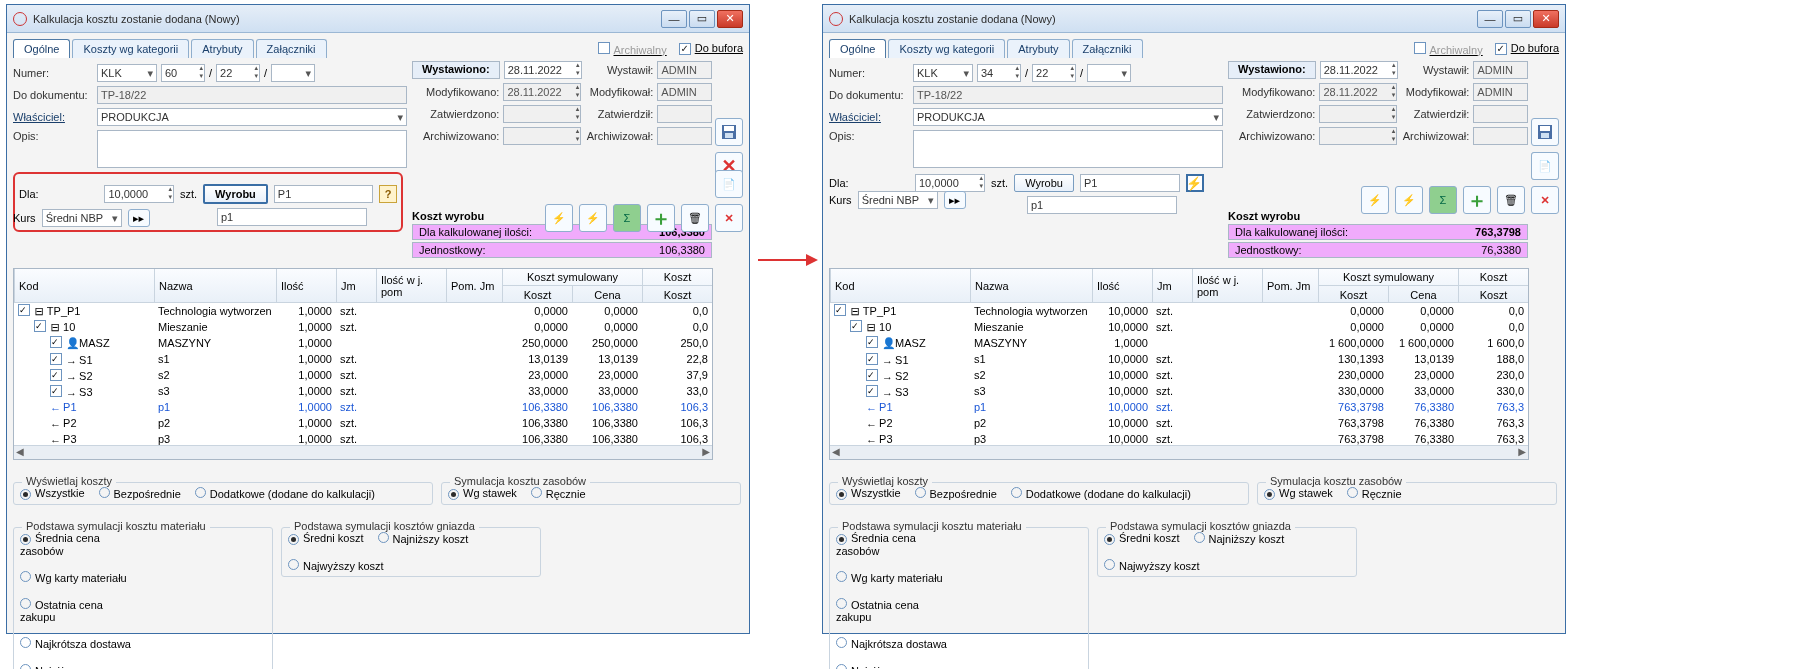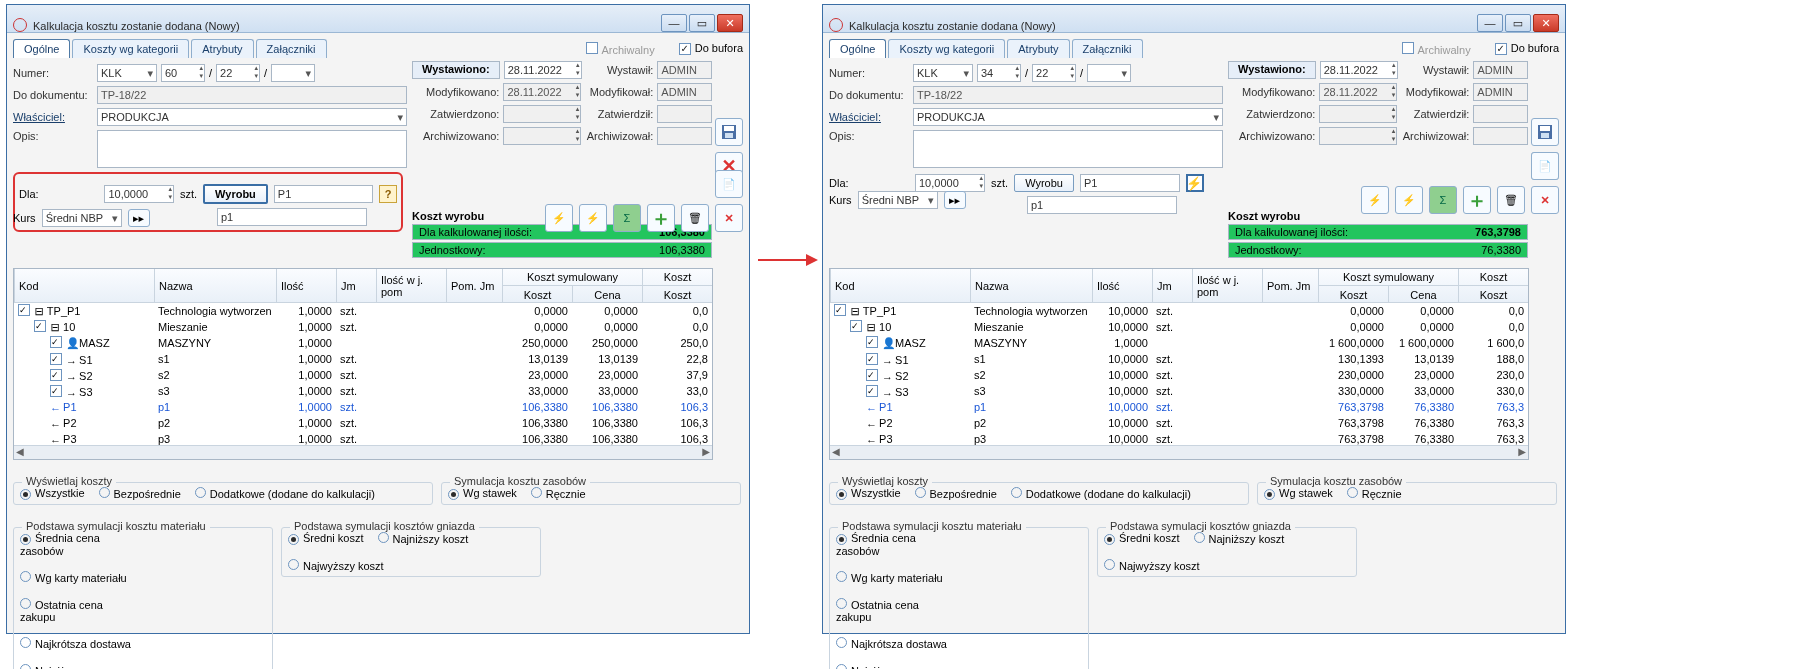--- a/index.html
+++ b/index.html
@@ -1,30 +1,30 @@
 <!DOCTYPE html>
 <html><head>
 <meta charset="utf-8">
 <style>
   * { box-sizing: border-box; margin: 0; padding: 0; font-family: Tahoma, sans-serif; font-size: 11px; }
   body { background: #fff; width: 1815px; height: 669px; position: relative; }
   .app-window { position: absolute; width: 744px; height: 630px; border: 1px solid #3b6ea5; background: #f4f4f4; }
   .app-window.left { left: 6px; top: 4px; }
   .app-window.right { left: 822px; top: 4px; }
-  .titlebar { height: 28px; background: linear-gradient(#e6eef8,#cfe0f2); display: flex; align-items: flex-end; padding: 0 6px; border-bottom: 1px solid #9bb7d4; }
+  .titlebar { height: 28px; background: linear-gradient(#e6eef8,#cfe0f2); display: flex; align-items: center; padding: 0 6px; border-bottom: 1px solid #9bb7d4; }
   .titlebar .icon { width: 14px; height: 14px; border: 1.5px solid #c33; border-radius: 50%; margin-right: 6px; }
   .titlebar .title { flex: 1; color: #2b2b2b; }
   .titlebar .winbtns { display: flex; gap: 2px; }
   .winbtn { width: 26px; height: 18px; background: linear-gradient(#e8f0fa,#cadcf0); border: 1px solid #6d94bf; border-radius: 2px; display: flex; align-items: center; justify-content: center; color: #2b2b2b; }
   .winbtn.close { background: linear-gradient(#f07060,#c93a29); border-color: #a52a17; color: #fff; }
 
   .tabbar { display: flex; gap: 2px; padding: 6px 6px 0 6px; align-items: center; }
   .tab { padding: 3px 10px; border: 1px solid #8faecd; border-bottom: none; background: #eaf2fb; border-radius: 3px 3px 0 0; color: #1a3f6b; cursor: pointer; }
   .tab.active { background: #fff; border-color: #4f7aa5; }
-  .topright { margin-left: auto; display: flex; gap: 24px; align-items: center; }
+  .topright { margin-left: auto; display: flex; gap: 12px; align-items: center; text-decoration: underline; }
   .chk { width: 12px; height: 12px; border: 1px solid #6d94bf; display: inline-flex; align-items: center; justify-content: center; background: #fff; margin-right: 4px; }
   .chk.checked::after { content: "✓"; font-size: 10px; color: #222; }
   .lbl-gray { color: #9a9a9a; }
 
   .body-area { position: relative; padding: 6px; }
   .row { display: flex; align-items: center; gap: 4px; margin-bottom: 4px; }
   .row label { width: 80px; color: #1a3f6b; text-decoration: underline; }
   .row label.plain { text-decoration: none; color: #333; }
   .input { border: 1px solid #a9b7c6; background: #fff; height: 18px; padding: 0 3px; display: inline-flex; align-items: center; color:#333; }
   .input.ro { background: #f0f0f0; color:#555; }
@@ -42,21 +42,21 @@
 
   .dla-row { display: flex; align-items: center; gap: 6px; margin-top: 6px; }
   .btn { border: 1px solid #7a9dc0; background: linear-gradient(#fff,#e8f0fa); padding: 2px 10px; border-radius: 2px; cursor: pointer; }
   .btn.selected { border: 2px solid #3a6ea5; font-weight: bold; }
   .help-ico { width: 18px; height: 18px; border: 1px solid #c9a33a; background: #fff3cc; display: flex; align-items:center; justify-content:center; font-weight:bold; color:#8a5a00; }
   .bolt-ico { width: 18px; height: 18px; border: 2px solid #3a6ea5; background: #fff; display: flex; align-items:center; justify-content:center; color:#e08a00; font-size:13px; }
   .highlight-red { border: 2px solid #d33; border-radius: 6px; padding: 4px; }
 
   .koszt-wyrobu { position: absolute; left: 405px; top: 152px; width: 300px; }
   .koszt-wyrobu .hdr { font-weight: bold; margin-bottom: 2px; }
-  .koszt-wyrobu .line { display: flex; justify-content: space-between; border: 1px solid #a9b7c6; padding: 1px 6px; background:#22c55e; margin-bottom: 2px; }
+  .koszt-wyrobu .line { display: flex; justify-content: space-between; border: 1px solid #a9b7c6; padding: 1px 6px; background:#f0abfc; margin-bottom: 2px; }
   .koszt-wyrobu .line .val { font-weight: bold; }
 
   .grid-wrap { position: absolute; left: 6px; top: 210px; width: 700px; height: 192px; border: 1px solid #a9b7c6; background: #fff; overflow: hidden; }
   .grid-header { display: grid; grid-template-columns: 140px 122px 60px 40px 70px 56px 70px 70px 70px; border-bottom: 1px solid #c9d4df; background: linear-gradient(#fafcff,#e9f0f8); height: 34px; }
   .gh { padding: 1px 4px; border-left: 1px solid #c9d4df; display:flex; align-items:center; }
   .grid-body { position: relative; }
   .grow { display: grid; grid-template-columns: 140px 122px 60px 40px 70px 56px 70px 70px 70px; height: 16px; align-items: center; }
   .grow > div { padding: 0 4px; white-space: nowrap; overflow: hidden; text-overflow: clip; }
   .grow .chkcell { width: 12px; height: 12px; border: 1px solid #6d94bf; display:inline-block; margin-right:4px; }
   .grow .chkcell.checked::after { content:"✓"; font-size:9px; position:relative; top:-2px; }

